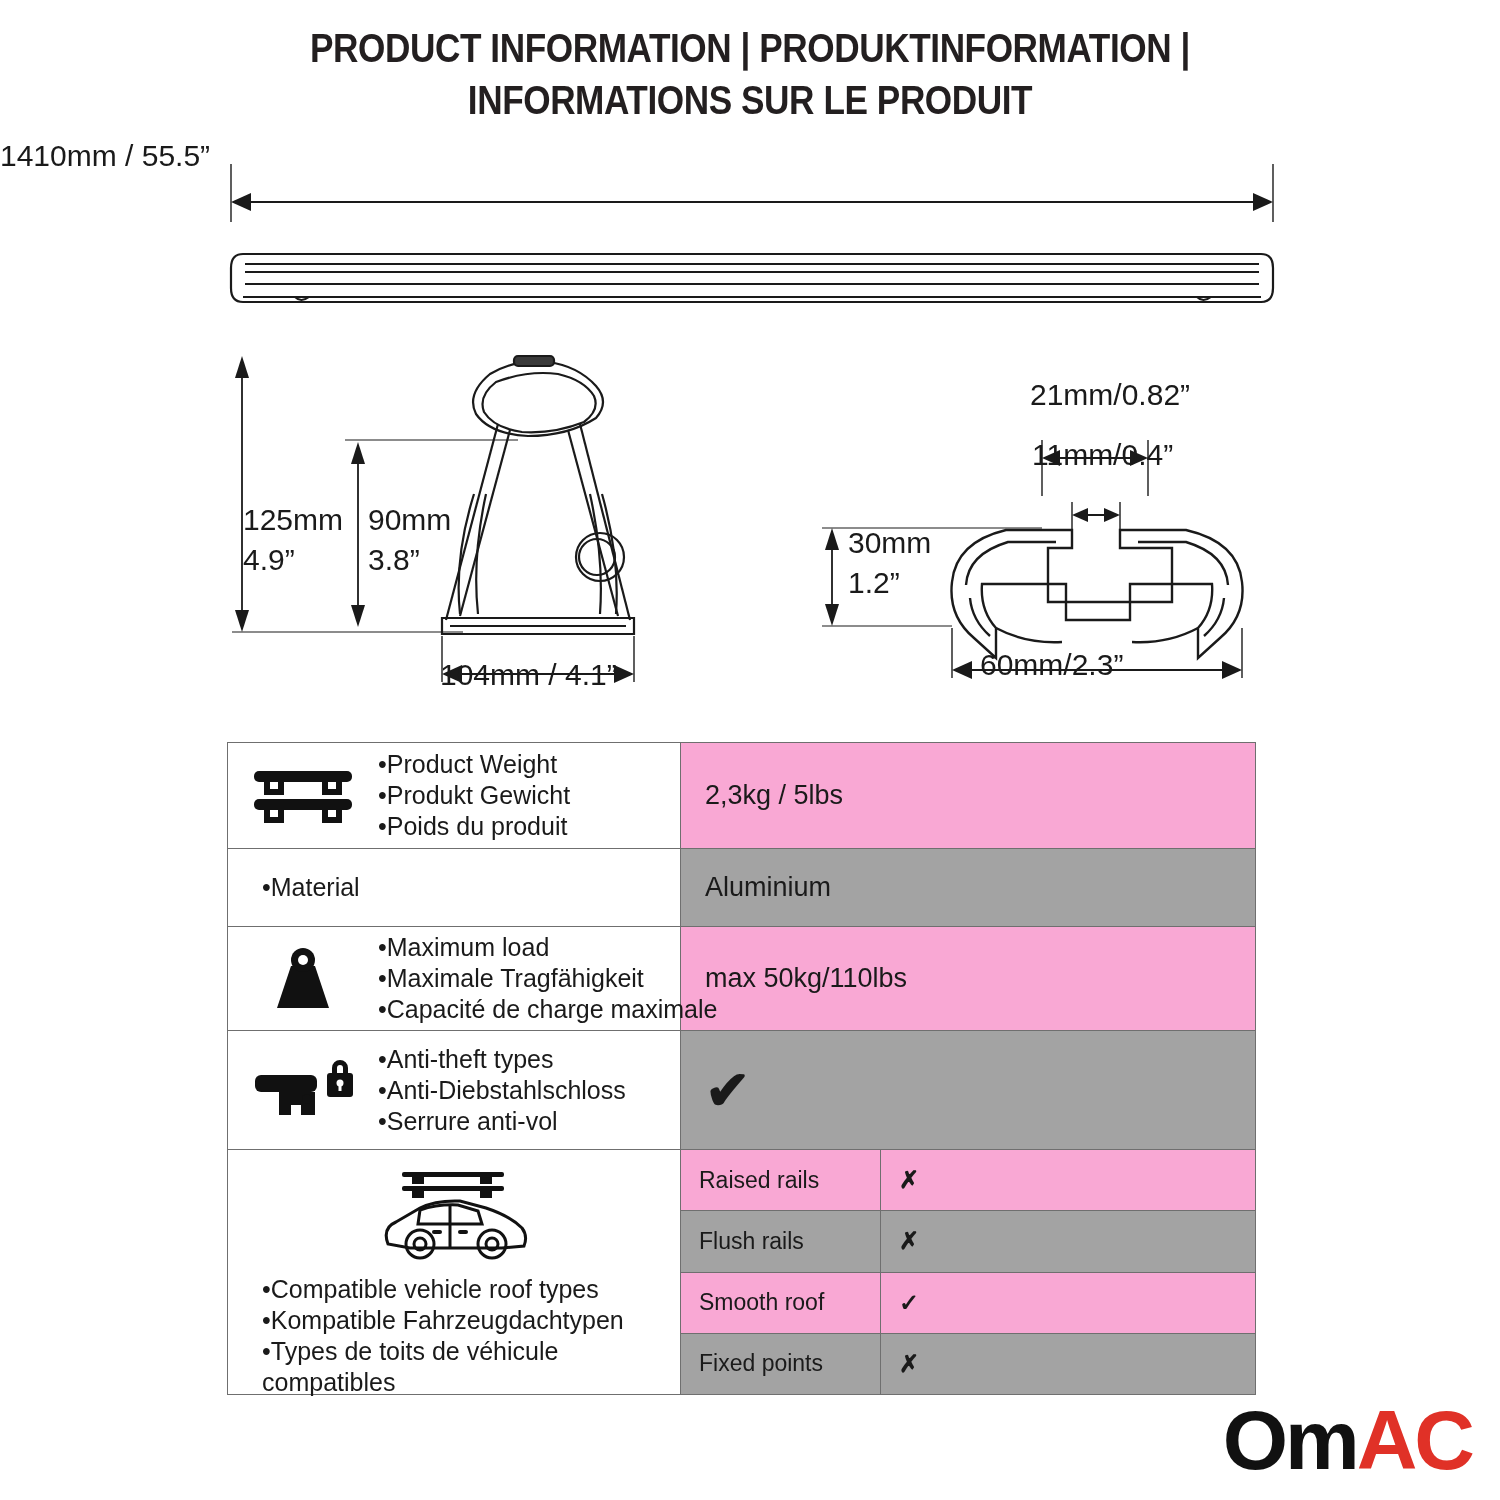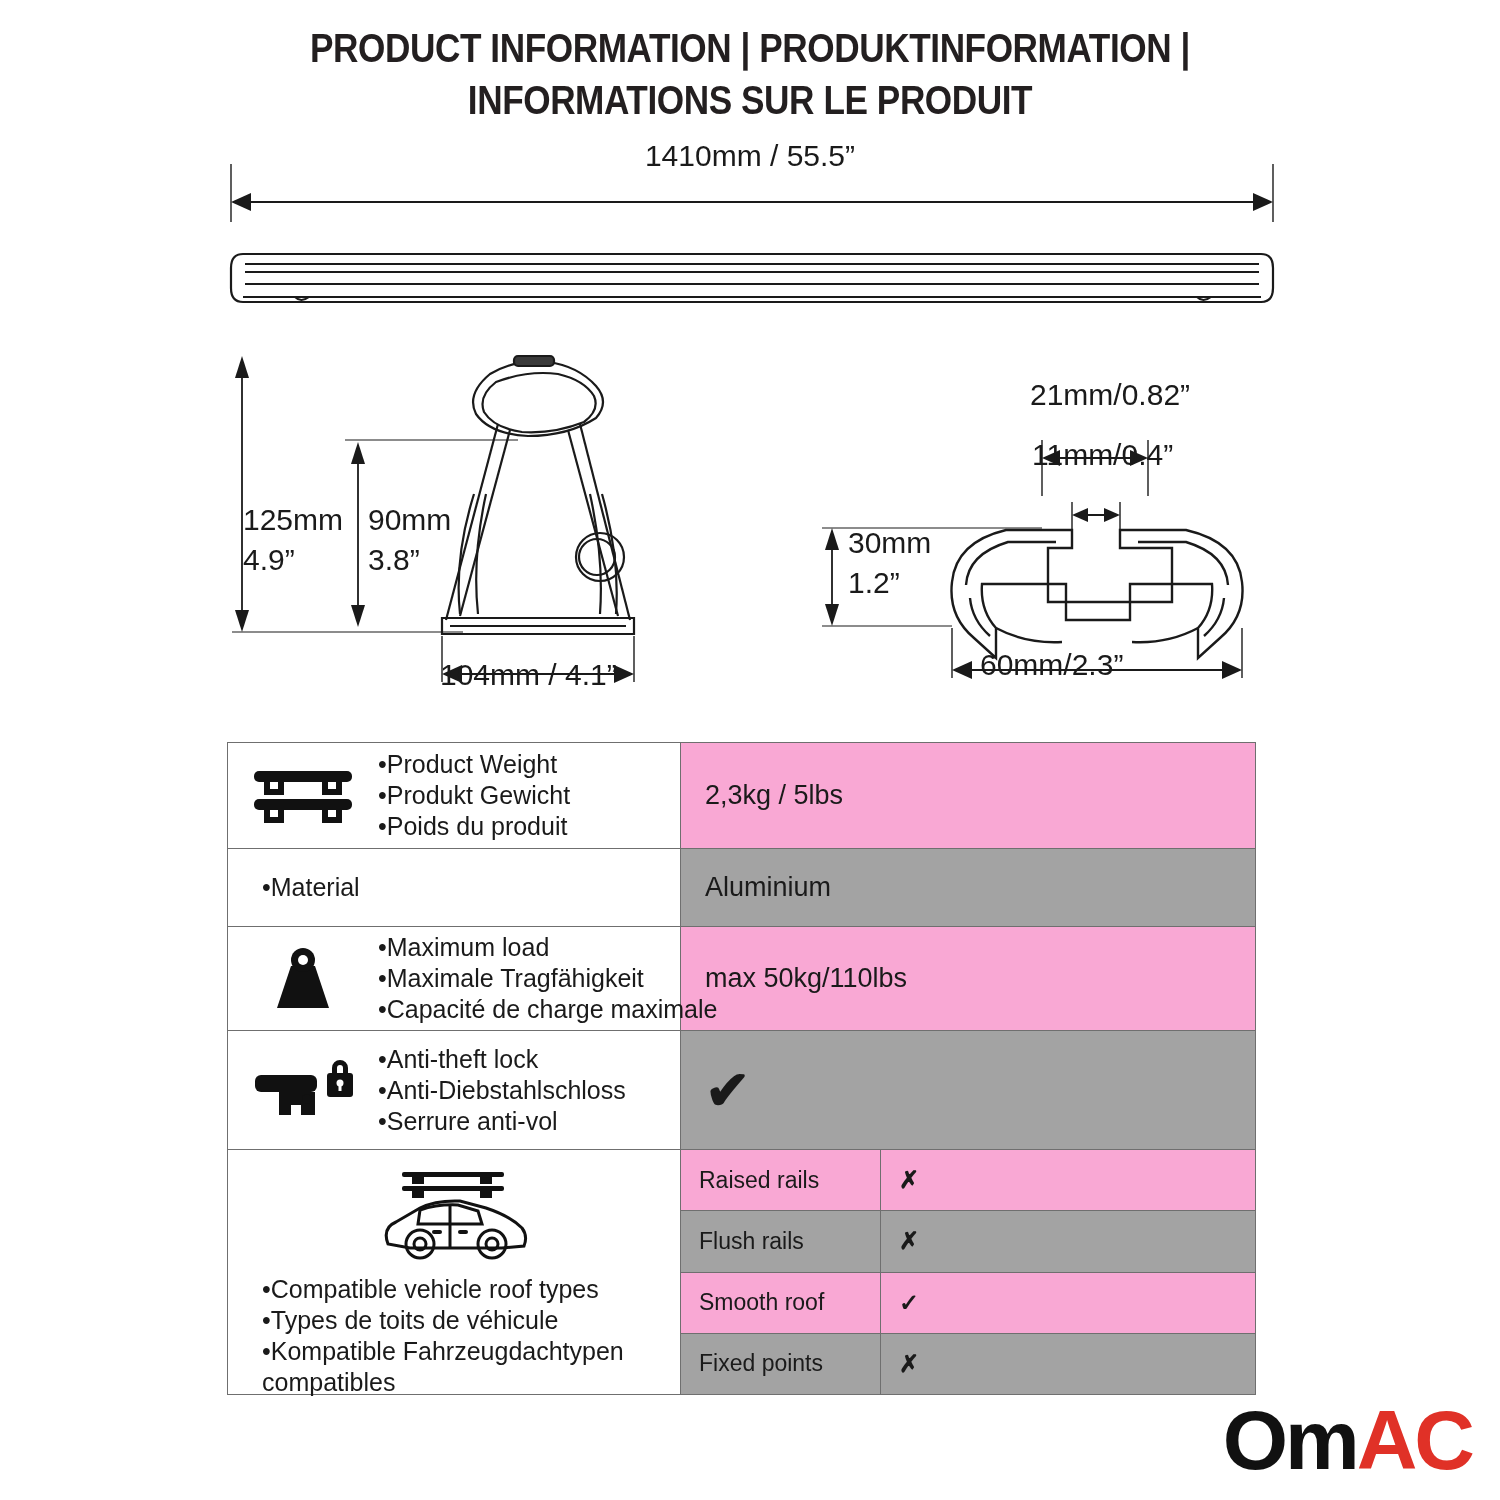--- a/index.html
+++ b/index.html
@@ -66,21 +66,21 @@
   #logo .red{color:#e03127;}
 </style>
 </head>
 <body>
 
 <div id="title" class="abs">
   <div>PRODUCT INFORMATION | PRODUKTINFORMATION |</div>
   <div>INFORMATIONS SUR LE PRODUIT</div>
 </div>
 
-<div class="abs dim" style="left:0;top:136px;width:1500px;text-align:center;">1410mm / 55.5”</div>
+<div class="abs dim" style="left:0;top:136px;width:1500px;text-align:left;">1410mm / 55.5”</div>
 
 <svg class="abs" style="left:225px;top:160px;" width="1060" height="150">
 
   <line x1="6" y1="4" x2="6" y2="62" stroke="#1a1a1a" stroke-width="1.4"></line>
   <line x1="1048" y1="4" x2="1048" y2="62" stroke="#1a1a1a" stroke-width="1.4"></line>
 
   <line x1="14" y1="42" x2="1040" y2="42" stroke="#1a1a1a" stroke-width="2"></line>
   <polygon points="6,42 26,33 26,51" fill="#1a1a1a"></polygon>
   <polygon points="1048,42 1028,33 1028,51" fill="#1a1a1a"></polygon>
 
@@ -254,21 +254,21 @@
             <path d="M 32,37 L 68,37 L 68,60 L 54,60 L 54,50 L 44,50 L 44,60 L 32,60 Z"></path>
             <circle cx="60" cy="44" r="5"></circle>
             <rect x="80" y="18" width="26" height="24" rx="3"></rect>
             <path d="M 85,20 L 85,13 a 8,8 0 0 1 16,0 L 101,20 L 96,20 L 96,13 a 3,3 0 0 0 -6,0 L 90,20 Z"></path>
           </g>
           <circle cx="93" cy="28" r="3.5" fill="#fff"></circle>
           <rect x="91.5" y="28" width="3" height="8" fill="#fff"></rect>
         </svg>
       </div>
       <div class="labels">
-        <div>•Anti-theft lock</div>
+        <div>•Anti-theft types</div>
         <div>•Anti-Diebstahlschloss</div>
         <div>•Serrure anti-vol</div>
       </div>
     </div>
     <div class="rcell plain">
       <span class="check">✔</span>
     </div>
   </div>
 
   <div class="trow" style="height:244px;border-bottom:none;">
@@ -293,22 +293,22 @@
               <circle cx="118" cy="80" r="6"></circle>
           </g>
           <g fill="#111">
             <rect x="58" y="66" width="10" height="4" rx="2"></rect>
             <rect x="84" y="66" width="10" height="4" rx="2"></rect>
           </g>
         </svg>
       </div>
       <div class="labels" style="padding-left:34px;padding-top:10px;">
         <div>•Compatible vehicle roof types</div>
+        <div>•Kompatible Fahrzeugdachtypen</div>
         <div>•Types de toits de véhicule</div>
-        <div>•Kompatible Fahrzeugdachtypen</div>
         <div>compatibles</div>
       </div>
     </div>
 
     <div class="roof-wrap">
       <div class="roof-row shade">
         <div class="roof-name">Raised rails</div>
         <div class="roof-val">✗</div>
       </div>
       <div class="roof-row plain">

